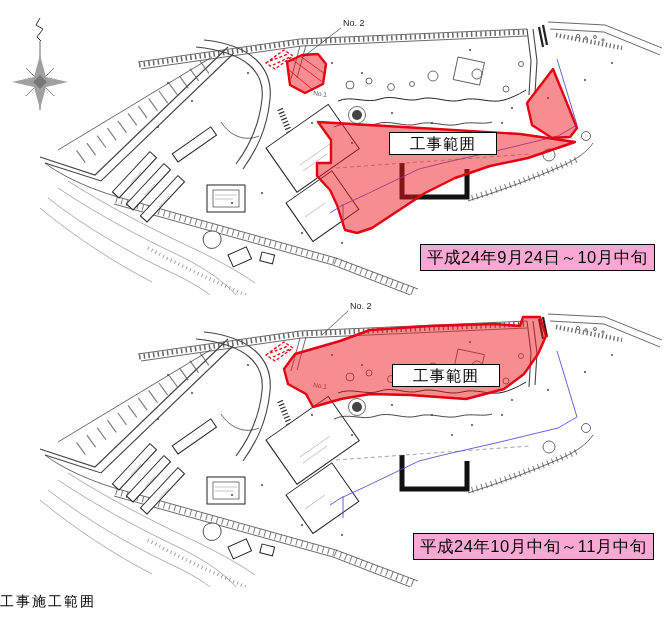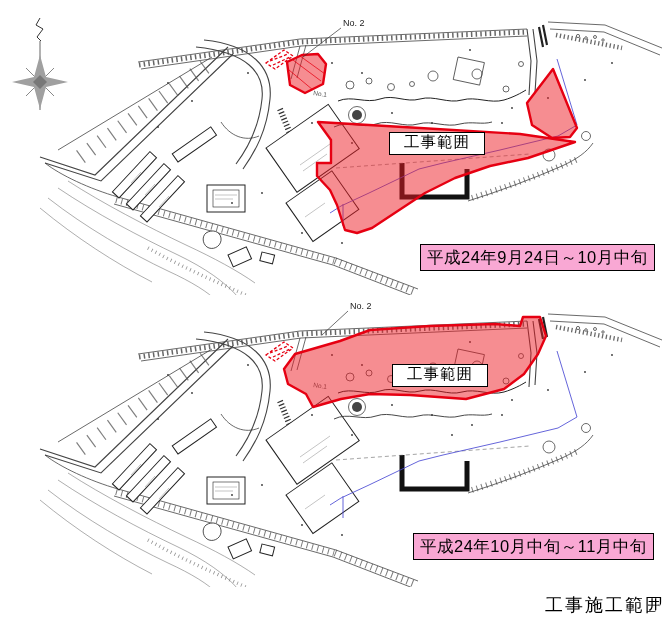--- a/index.html
+++ b/index.html
@@ -1,38 +1,38 @@
 <!DOCTYPE html>
 <html><head>
 <meta charset="utf-8">
 <style>
   html,body{margin:0;padding:0;background:#fff;}
   .figure{position:relative;width:665px;height:620px;background:#fff;overflow:hidden;
-          font-family:"Liberation Sans","DejaVu Sans",sans-serif;color:#000;border-radius:31px;}
+          font-family:"Liberation Sans","DejaVu Sans",sans-serif;color:#000;}
   .map{position:absolute;left:0;width:665px;height:290px;}
   .map1{top:5px;}
   .map2{top:297px;}
   .map svg{display:block;width:665px;height:290px;}
 
   
   .red-area{stroke:#E60012;stroke-width:2.4;stroke-linejoin:round;fill-opacity:0.5;}
   .red-hatch{stroke:#E60012;stroke-width:1;opacity:0.75;fill:none;}
   .red-dash{stroke:#E60012;stroke-width:1.3;stroke-dasharray:3,2;fill:none;}
 
   
   .ln{fill:none;stroke:#444;stroke-width:0.8;}
   .bld{fill:#fff;stroke:#222;stroke-width:1;}
   .micro{stroke:#888;stroke-width:0.5;fill:none;}
 
   .region-label{position:absolute;background:#fff;border:1.6px solid #000;
-     font-size:15.5px;line-height:19px;padding:1px 14px;letter-spacing:1px;white-space:nowrap;font-family:Liberation Mono, monospace;}
+     font-size:15.5px;line-height:19px;padding:1px 20px;letter-spacing:1px;white-space:nowrap;}
   .date-label{position:absolute;background:#f9a8d4;border:1.5px solid #000;
      font-size:16.5px;line-height:21px;padding:2px 6px;letter-spacing:0.5px;white-space:nowrap;}
-  .caption{position:absolute;left:0;top:593px;width:665px;text-align:right;
-     font-size:18px;letter-spacing:2px;}
+  .caption{position:absolute;left:0;top:593px;width:665px;text-align:left;
+     font-size:14px;letter-spacing:2px;}
 </style>
 </head>
 <body>
 
 <div class="figure">
 
   <div class="map map1">
     <svg viewBox="0 0 665 290">
       <defs>
         <g id="basemap">

